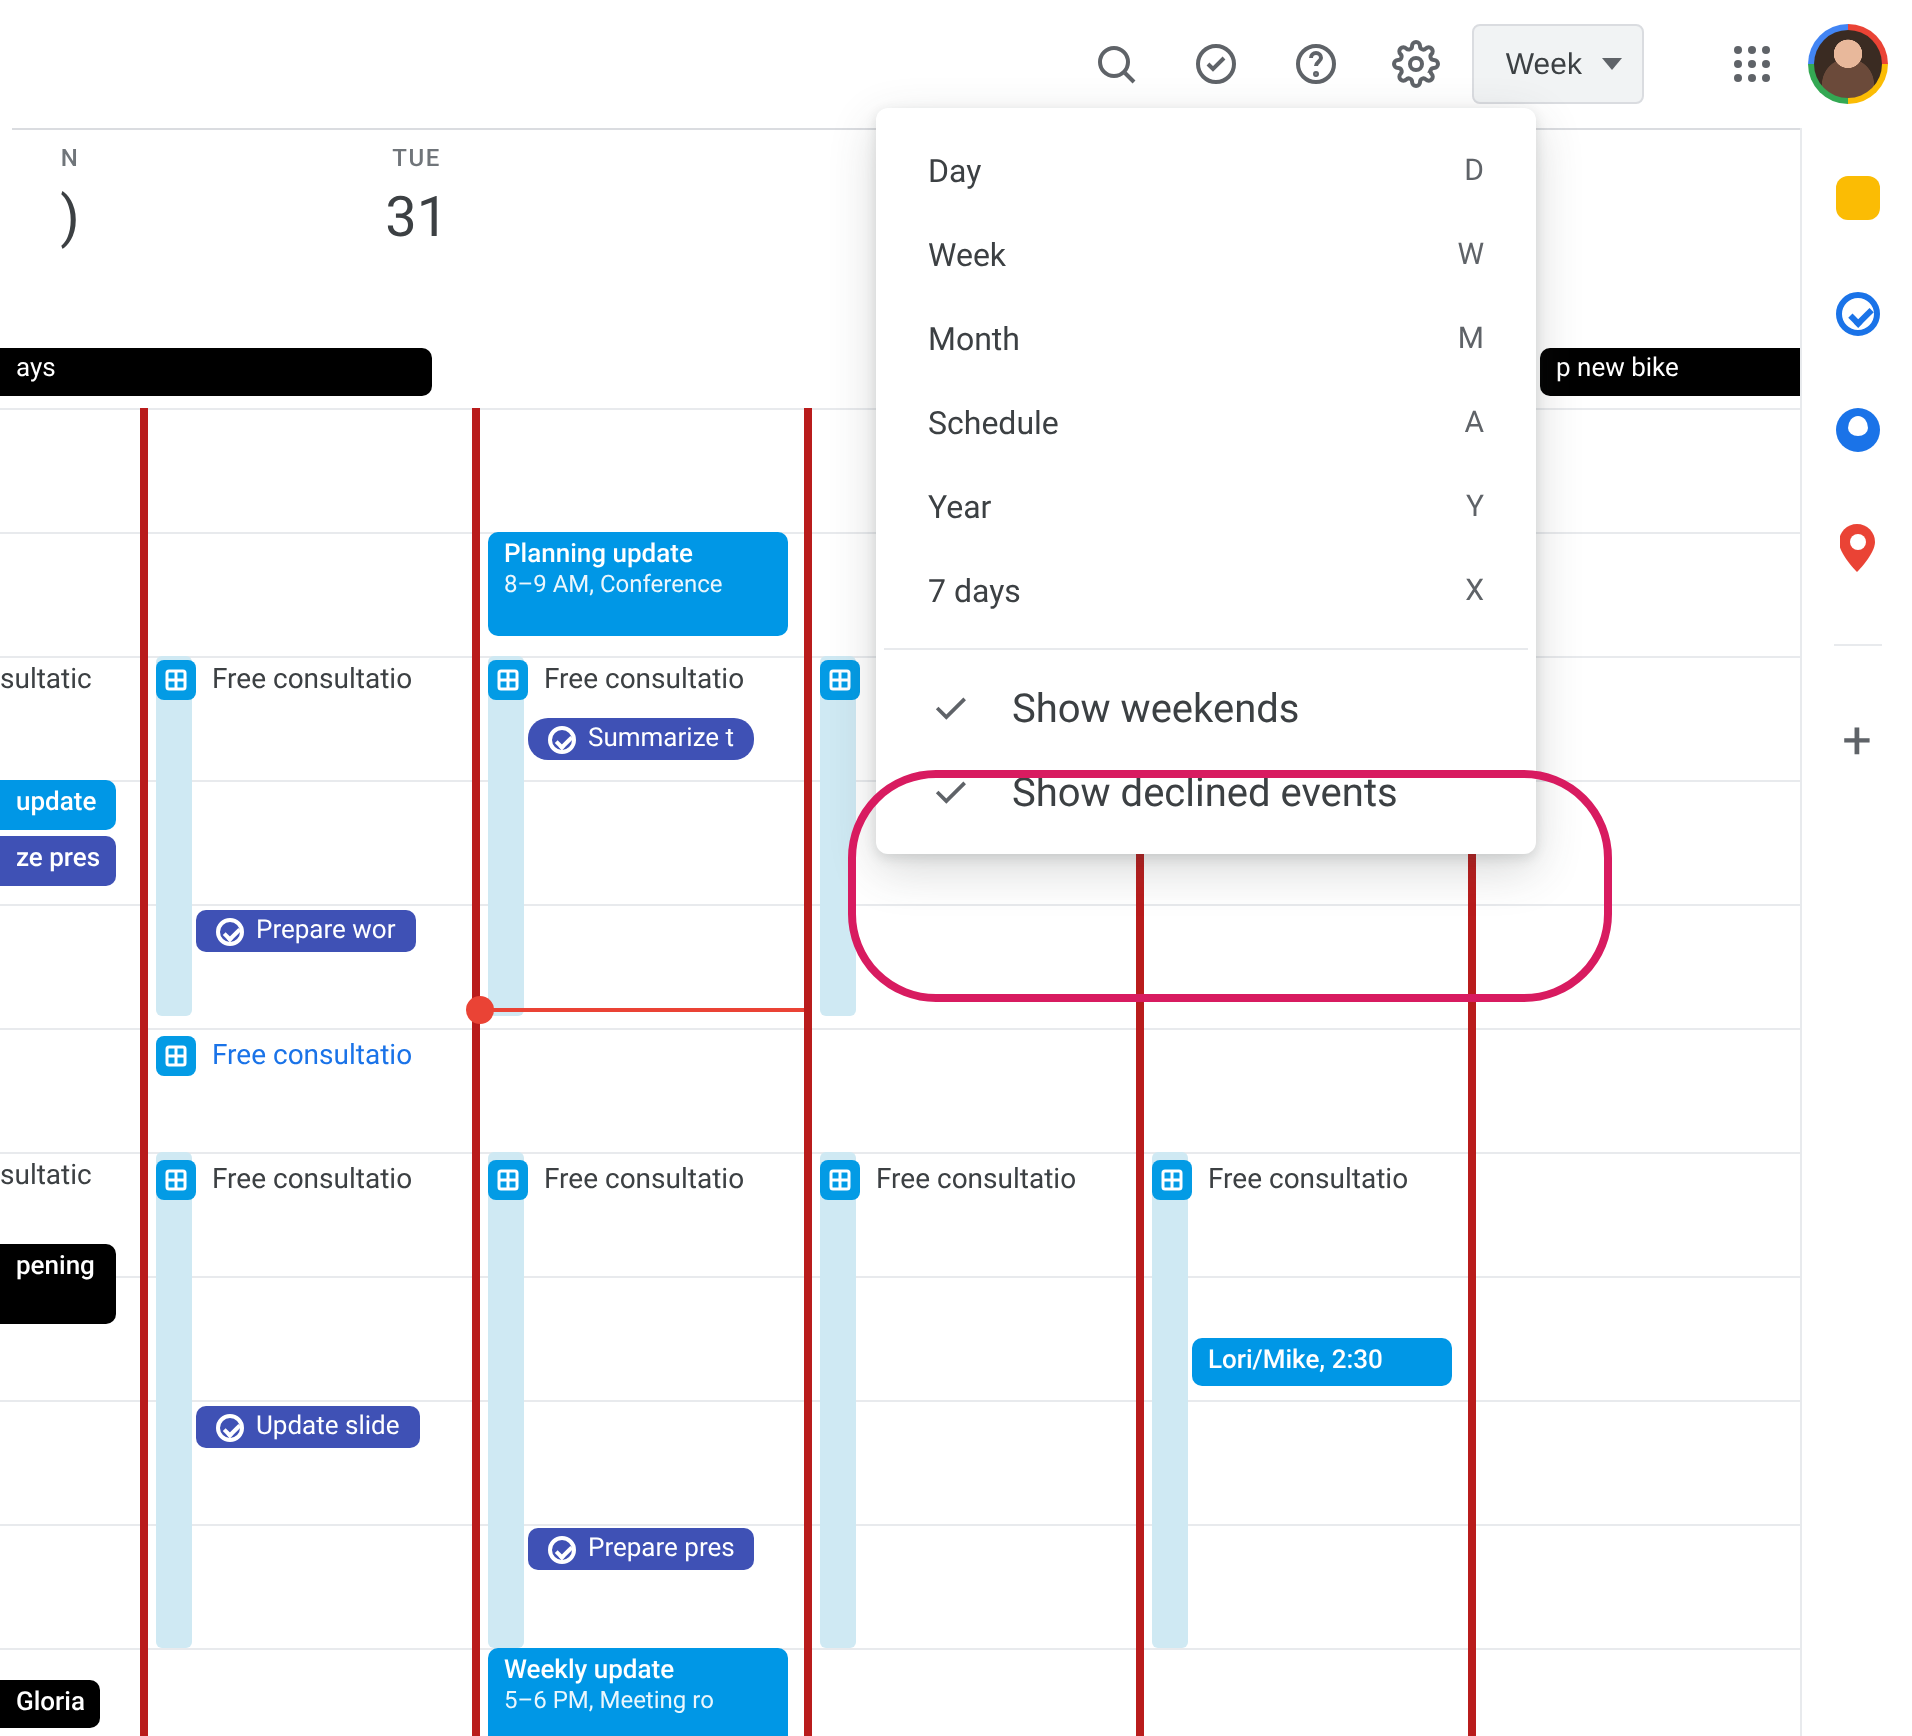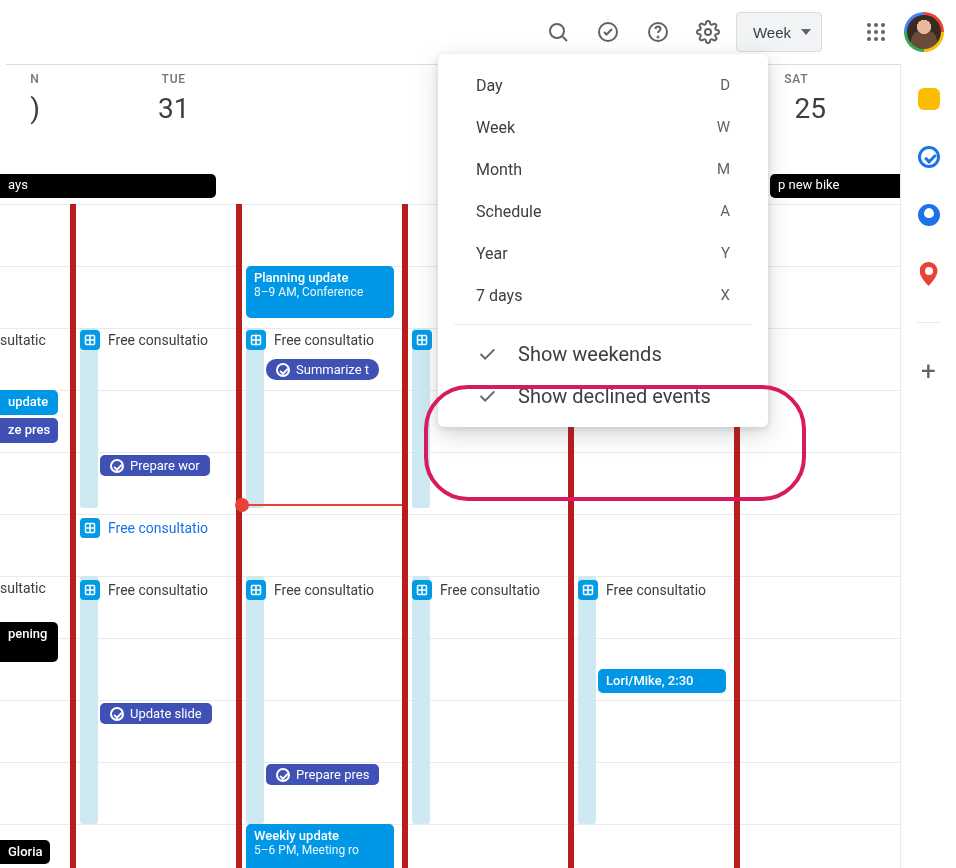--- a/index.html
+++ b/index.html
@@ -34,21 +34,21 @@
   .day-headers { position:absolute; left:0; right:0; top:8px; height:100px; display:flex; }
   .day-col-head { flex:1 1 0; text-align:center; border-right: none; }
   .dow { font-size:12px; letter-spacing:.8px; color:#70757a; font-weight:500; }
   .dow.today { color:#1a73e8; }
   .dnum { font-size:28px; color:#3c4043; margin-top:6px; font-weight:400; }
   .dnum.today span { display:inline-flex; width:52px; height:52px; border-radius:50%; background:#1a73e8; color:#fff; align-items:center; justify-content:center; }
 
   
   .grid { position:absolute; left:0; right:0; top:110px; bottom:0; }
   .cols { position:absolute; inset:0; display:flex; }
-  .col { flex:1 1 0; border-left:6px solid #b91c1c; position:relative; }
+  .col { flex:1 1 0; border-left:4px solid #b91c1c; position:relative; }
   .col:first-child { border-left:none; }
   .hr-lines div { position:absolute; left:0; right:0; height:1px; background:#e8eaed; }
 
   .now-line { position:absolute; left:0; right:0; height:2px; background:#ea4335; }
   .now-dot { position:absolute; width:14px; height:14px; border-radius:50%; background:#ea4335; transform:translate(-50%,-50%); }
 
   
   .event { position:absolute; border-radius:5px; padding:4px 8px; font-size:13px; color:#fff; overflow:hidden; white-space:nowrap; cursor:pointer; }
   .ev-green  { background:#000000; }
   .ev-blue   { background:#0097e6; }
@@ -60,21 +60,21 @@
   .consult.link { color:#1a73e8; }
   .consult-icon { width:20px; height:20px; min-width:20px; border-radius:4px; background:#039be5; color:#fff; display:flex; align-items:center; justify-content:center; }
   .consult-icon svg { width:12px; height:12px; }
   .avail-bar { position:absolute; width:18px; border-radius:3px; background:#cfe9f3; }
 
   .task-chip { position:absolute; display:inline-flex; align-items:center; gap:6px; background:#3f51b5; color:#fff; border-radius:5px; padding:3px 10px; font-size:13px; cursor:pointer; }
   .task-chip .chk { width:14px; height:14px; border:2px solid #fff; border-radius:50%; position:relative; }
   .task-chip .chk::after { content:""; position:absolute; left:2px; top:3px; width:6px; height:3px; border-left:2px solid #fff; border-bottom:2px solid #fff; transform:rotate(-45deg); }
 
   
-  .menu { position:absolute; left:438px; top:54px; width:330px; background:#fff; border-radius:6px; box-shadow:0 2px 6px rgba(60,64,67,.15), 0 8px 24px rgba(60,64,67,.2); padding:10px 16px; z-index:50; }
+  .menu { position:absolute; left:438px; top:54px; width:330px; background:#fff; border-radius:6px; box-shadow:0 2px 6px rgba(60,64,67,.15), 0 8px 24px rgba(60,64,67,.2); padding:10px 4px; z-index:50; }
   .menu-item { height:42px; display:flex; align-items:center; justify-content:space-between; padding:0 22px; font-size:16px; color:#3c4043; cursor:pointer; }
   .menu-item .key { color:#5f6368; font-size:15px; }
   .menu-sep { height:1px; background:#e8eaed; margin:8px 0; }
   .menu-check { height:42px; display:flex; align-items:center; gap:20px; padding:0 22px; font-size:20px; color:#3c4043; cursor:pointer; }
   .menu-check.hover { background:#f1f3f4; }
   .menu-check svg { width:22px; height:22px; color:#5f6368; flex-shrink:0; }
 
   .highlight-ring { position:absolute; border:4px solid #d81b60; border-radius:44px; pointer-events:none; z-index:60; }
 </style>
 </head>
@@ -145,24 +145,20 @@
     <div class="day-col-head" style="flex:0 0 70px">
       <div class="dow">N</div>
       <div class="dnum"><span>)</span></div>
     </div>
     <div class="day-col-head">
       <div class="dow">TUE</div>
       <div class="dnum"><span>31</span></div>
     </div>
     <div class="day-col-head"></div>
     <div class="day-col-head"></div>
-    <div class="day-col-head">
-      <div class="dow">SAT</div>
-      <div class="dnum"><span style="margin-left:28px">25</span></div>
-    </div>
   </div>
 
   <div style="position:absolute; left:0; right:0; top:110px; height:28px;">
     <div class="event ev-green" style="left:0; width:216px; top:0; height:24px; border-radius:0 5px 5px 0; padding-top:3px;">
       <span>ays</span>
     </div>
     <div class="event ev-green" style="left:770px; right:0; top:0; height:24px; border-radius:5px 0 0 5px; padding-top:3px;">
       <span>p new bike</span>
     </div>
   </div>

